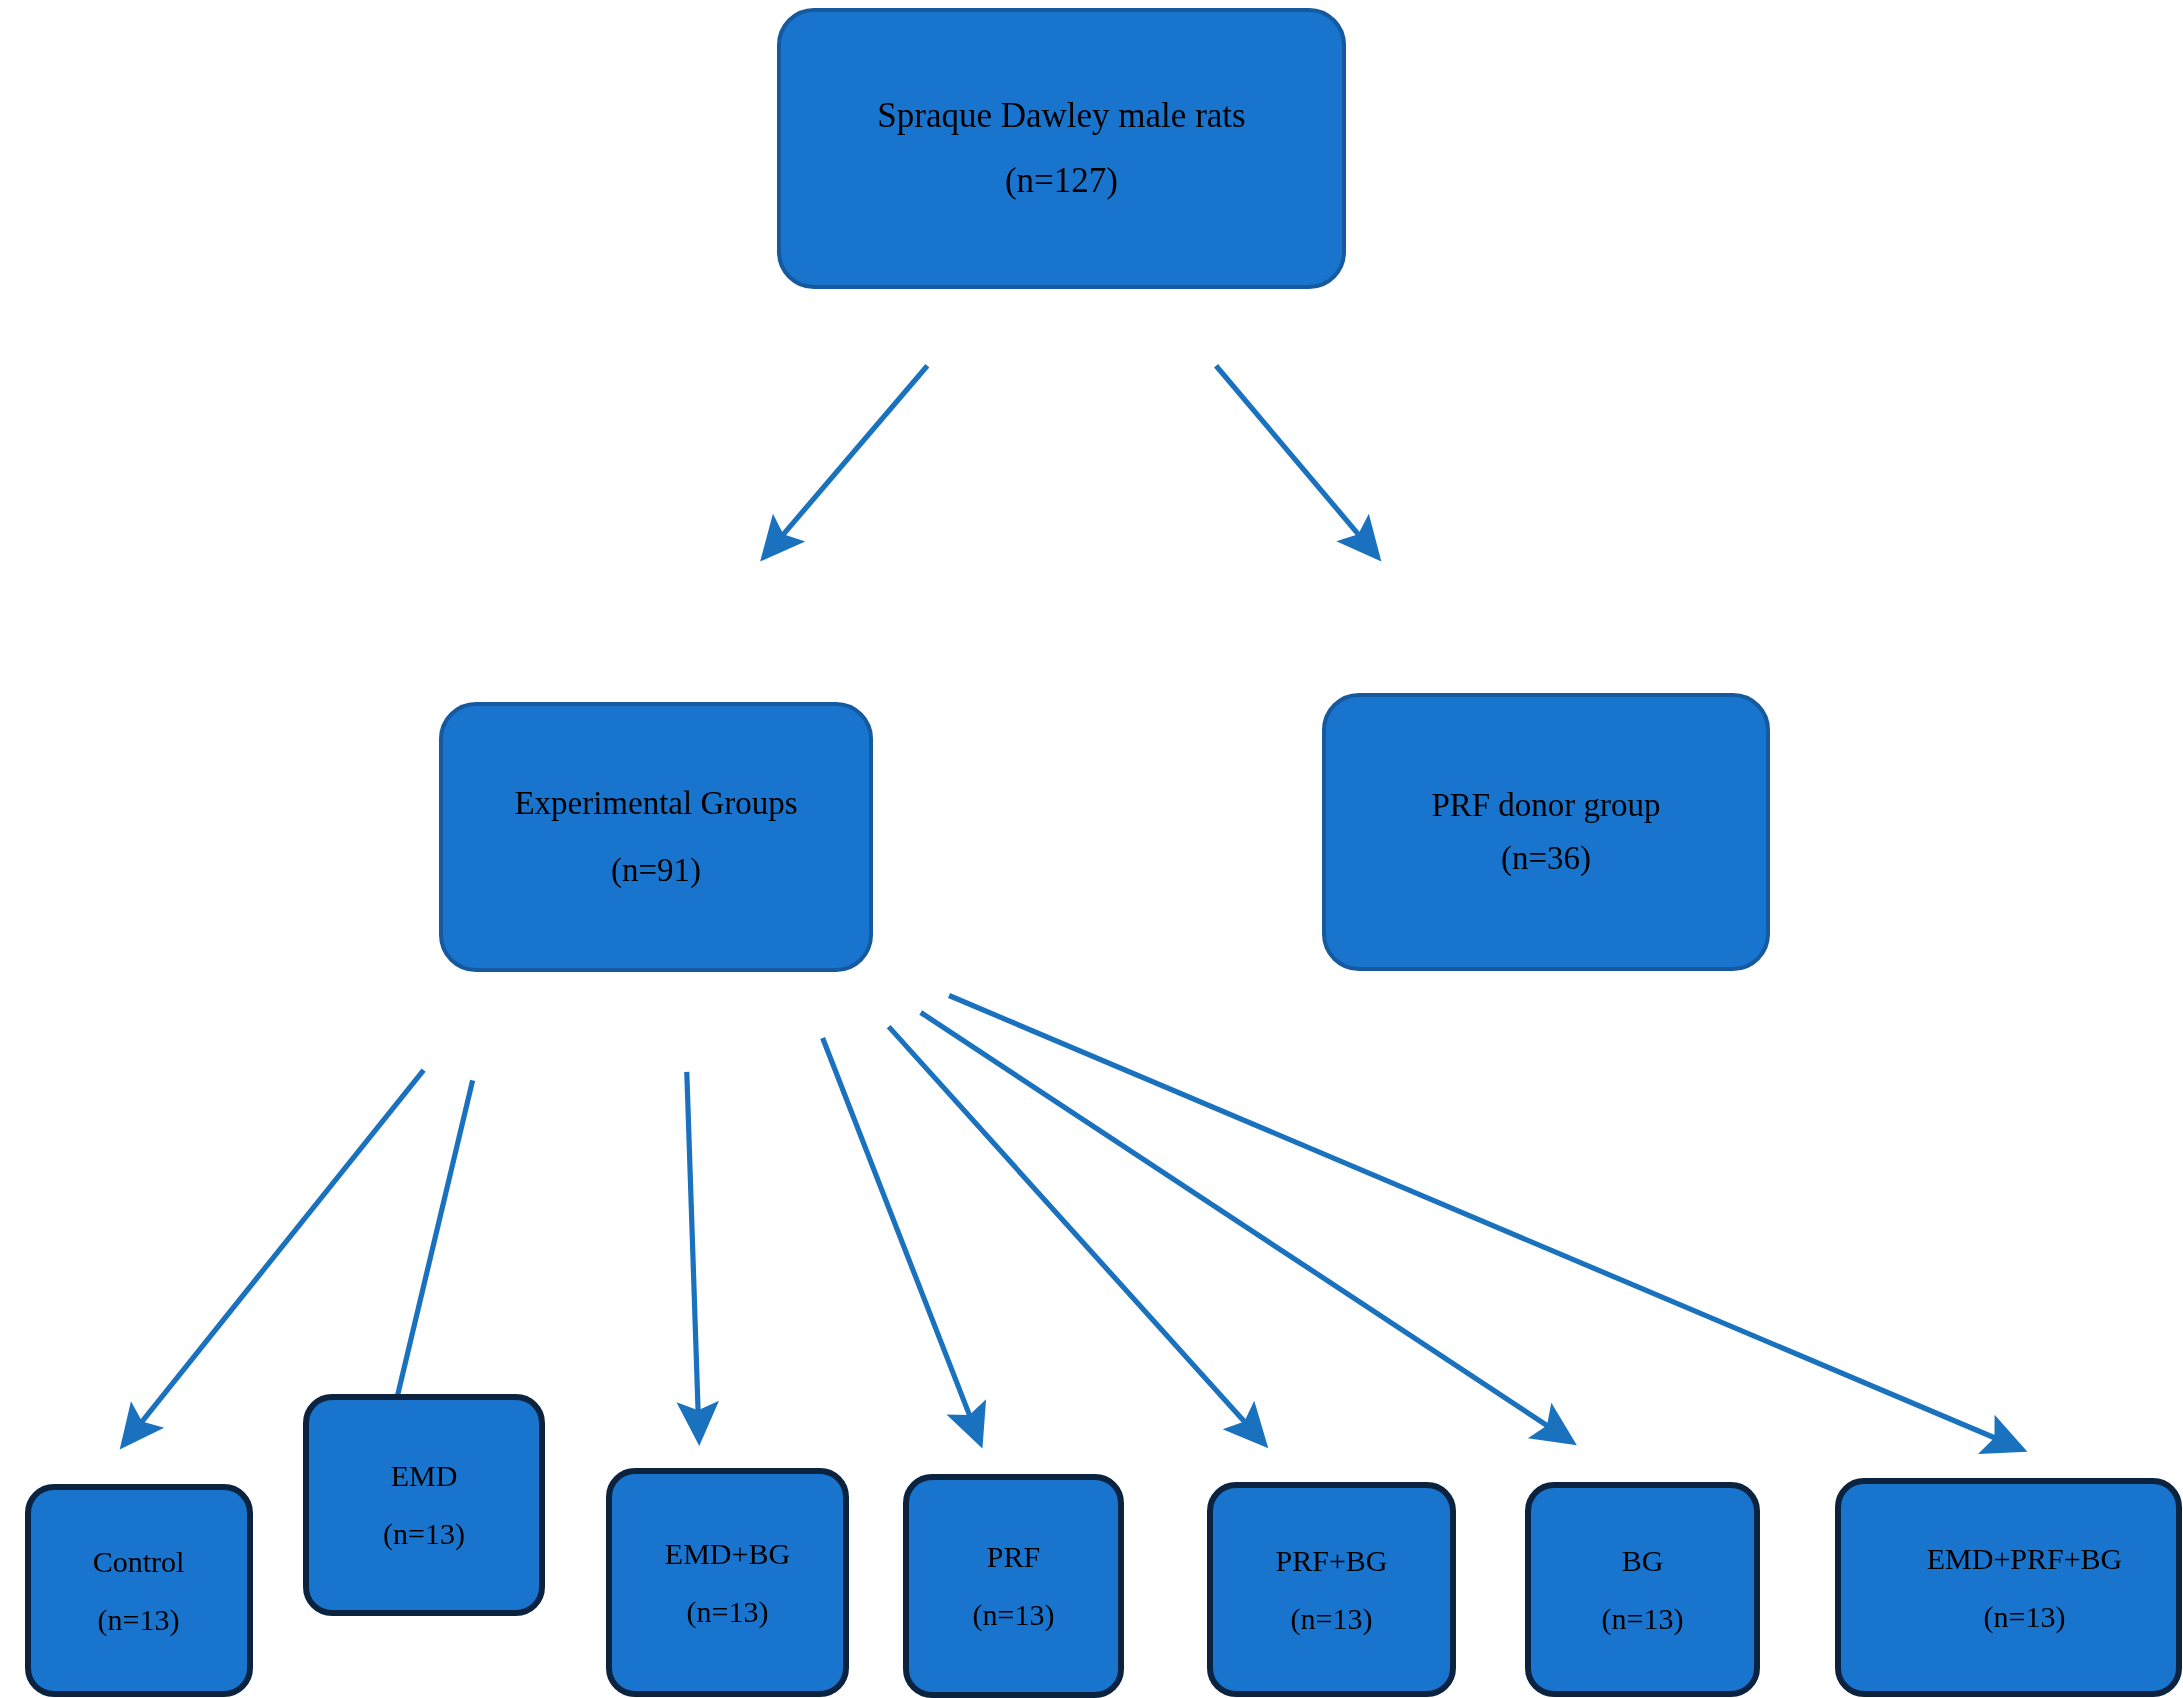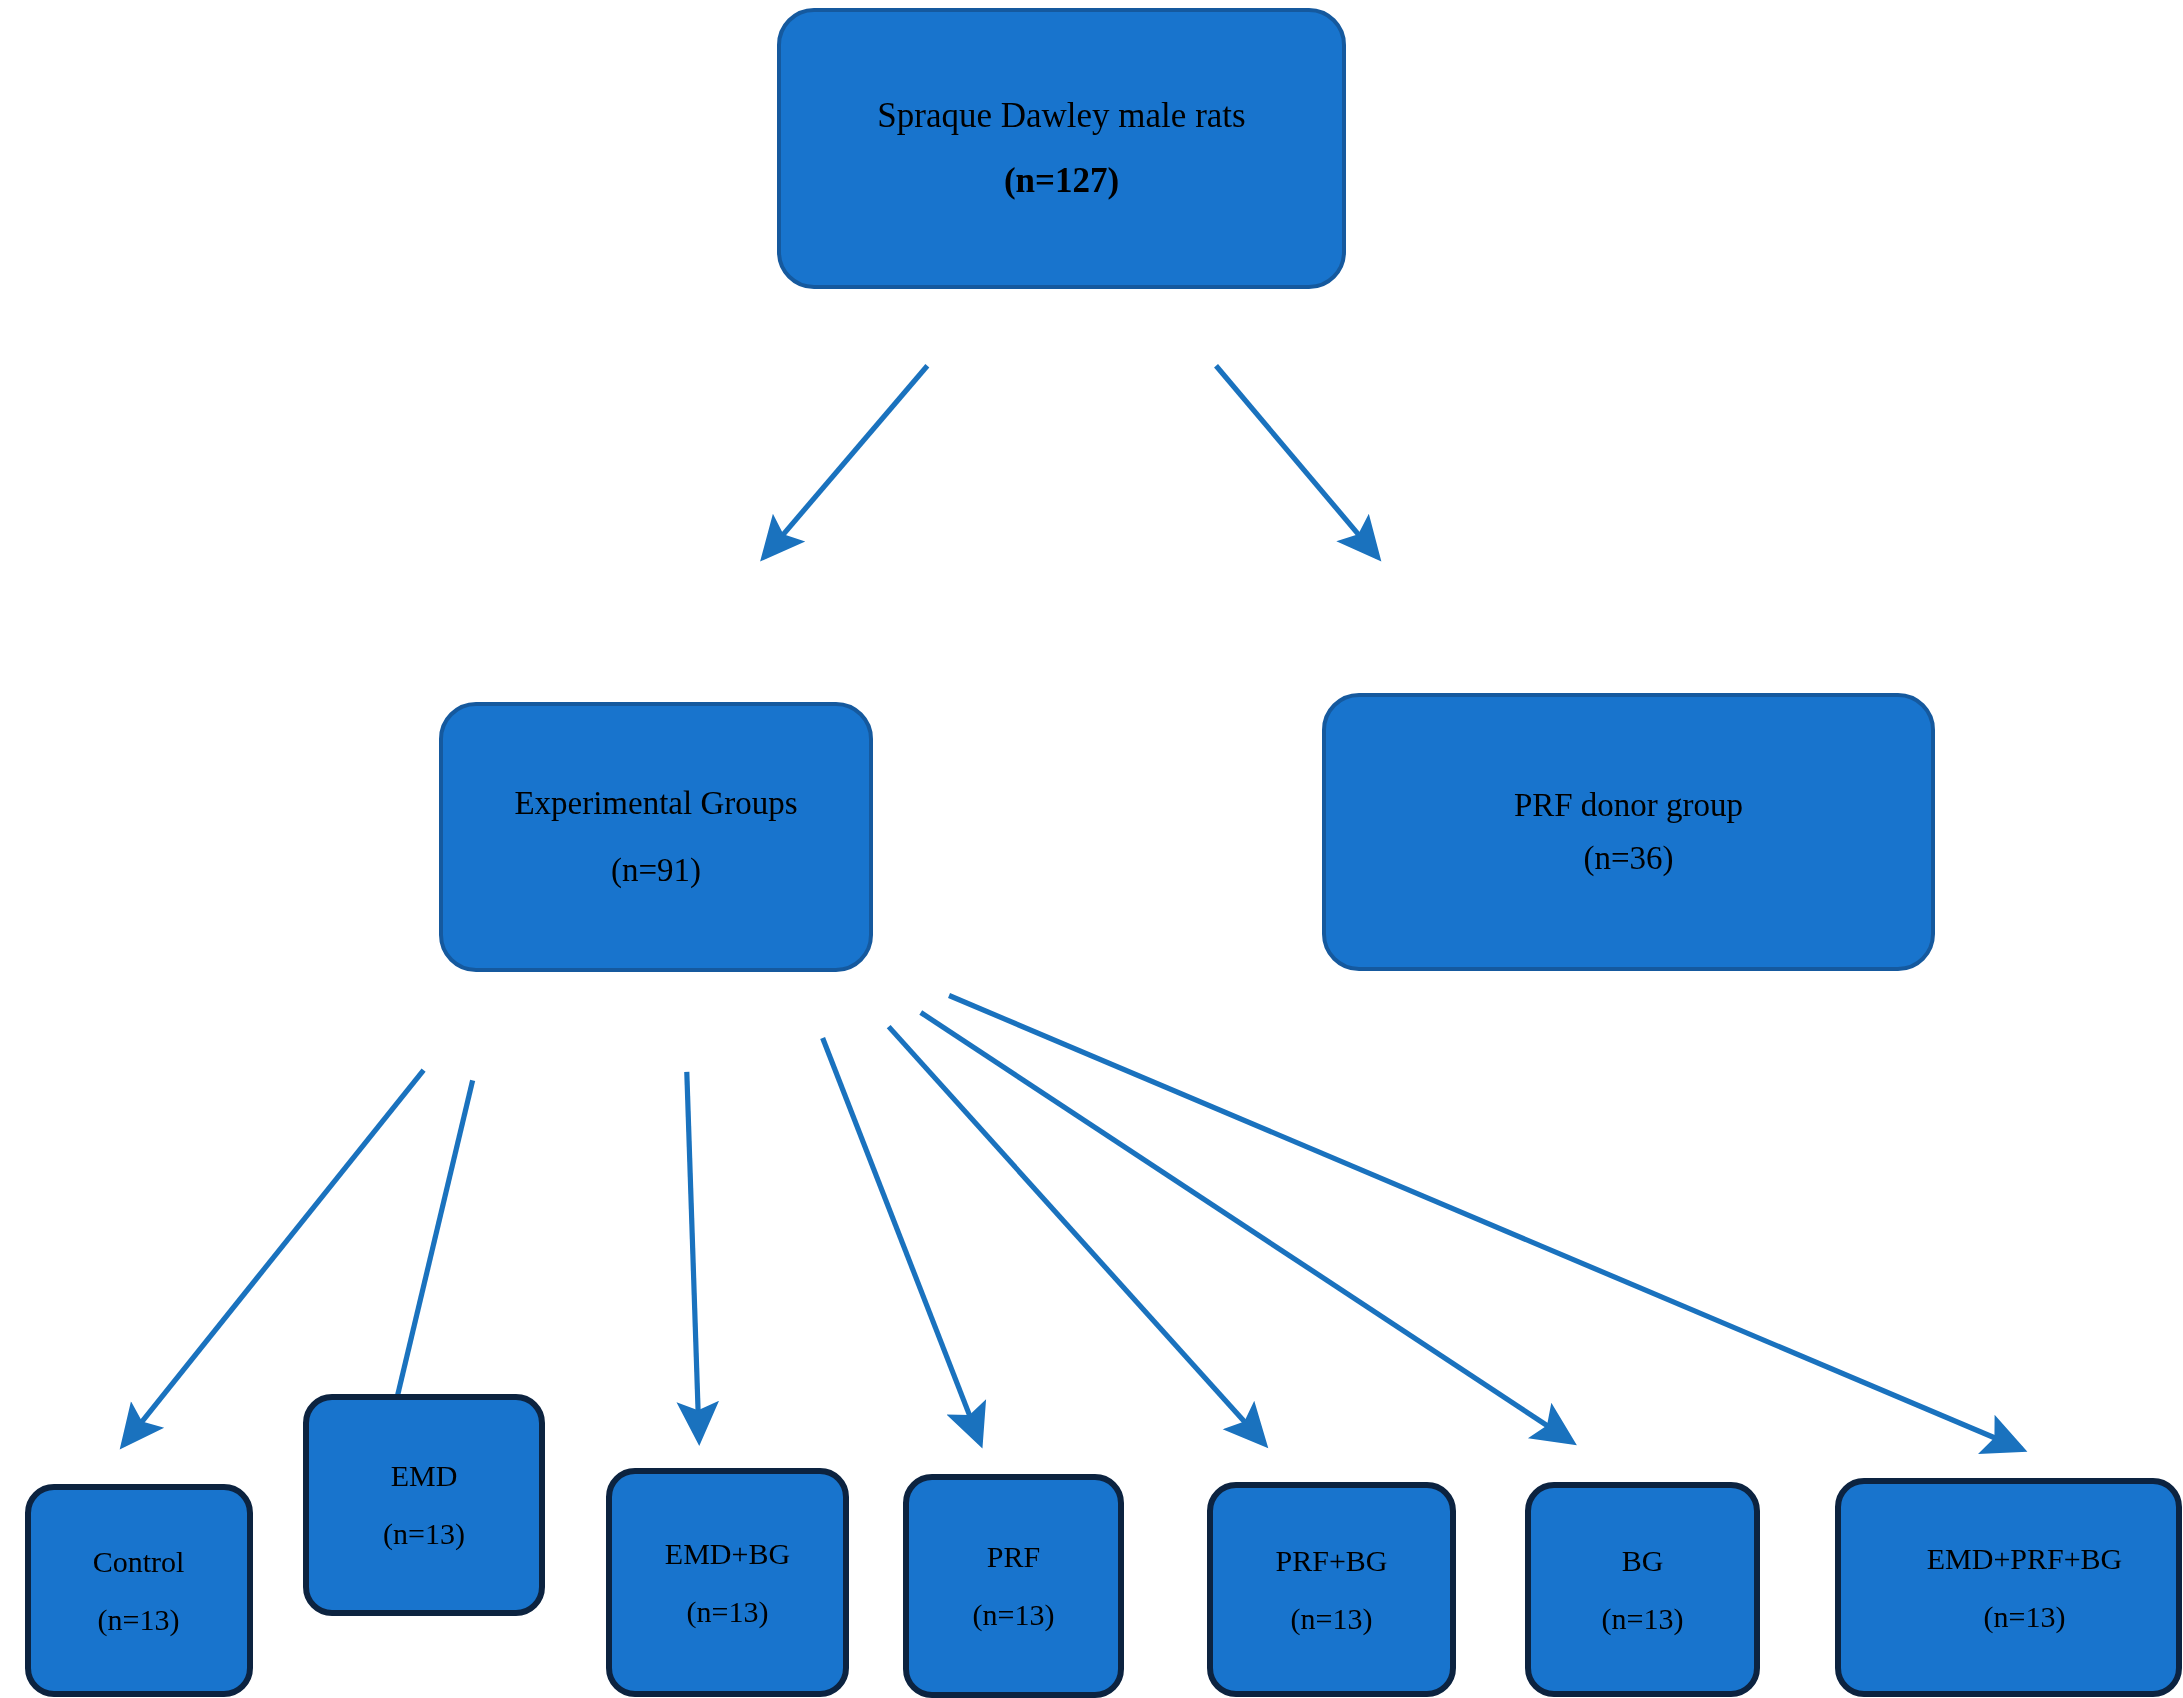--- a/index.html
+++ b/index.html
@@ -45,33 +45,33 @@
     border: 6.6px solid #0C2340;
     border-radius: 29px;
   }
 
   
   #node-root {
     left: 777px;  top: 7.5px;
     width: 569px; height: 281px;
     font-size: 35px;
   }
-  #node-root .count { margin-top: 26.4px; font-weight: bold; }
+  #node-root .count { margin-top: 26.4px; }
 
   
   #node-experimental {
     left: 439px;  top: 702px;
     width: 434px; height: 270px;
     font-size: 33px;
   }
   #node-experimental .count { margin-top: 30px; }
 
   #node-prf-donor {
     left: 1322px;  top: 693px;
-    width: 613px; height: 278px;
+    width: 448px; height: 278px;
     font-size: 33px;
   }
   #node-prf-donor .count { margin-top: 16px; }
 
   
   .leaf { font-size: 30px; }
   .leaf .count { margin-top: 24.5px; }
 
   #leaf-control     { left:   24.5px; top: 1484px; width: 228px; height: 213px; }
   #leaf-emd         { left:  303px; top: 1394px; width: 242px; height: 222px; }

